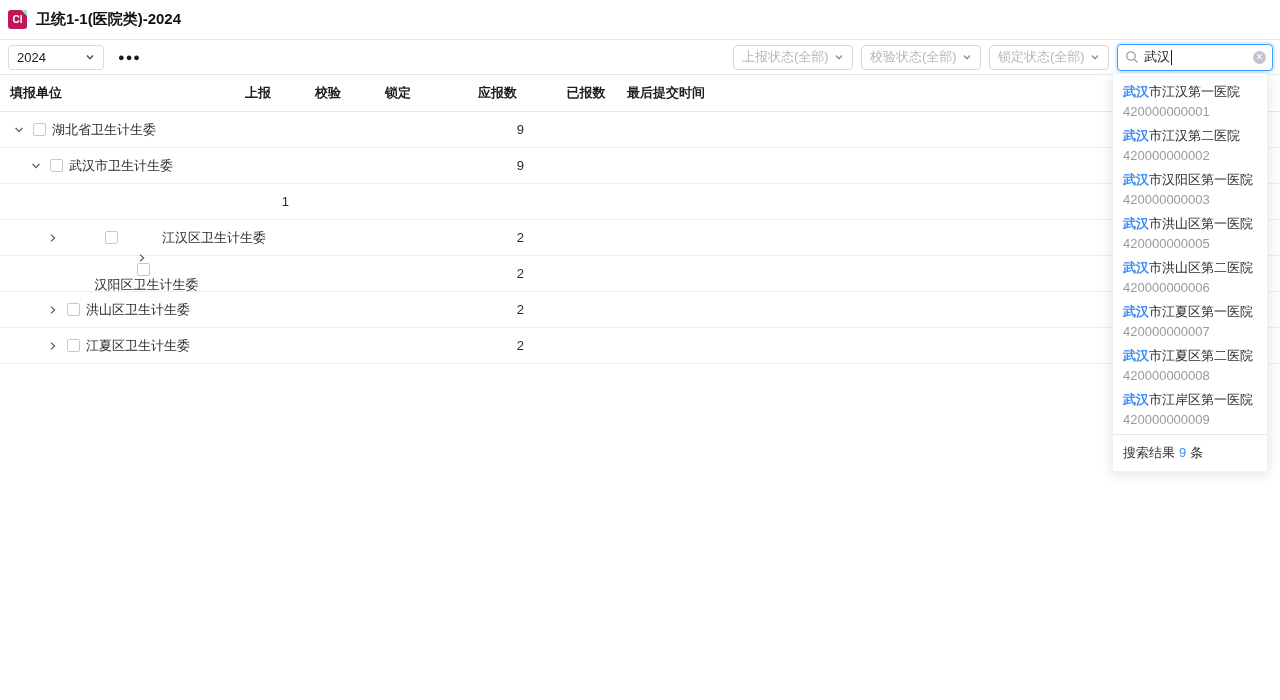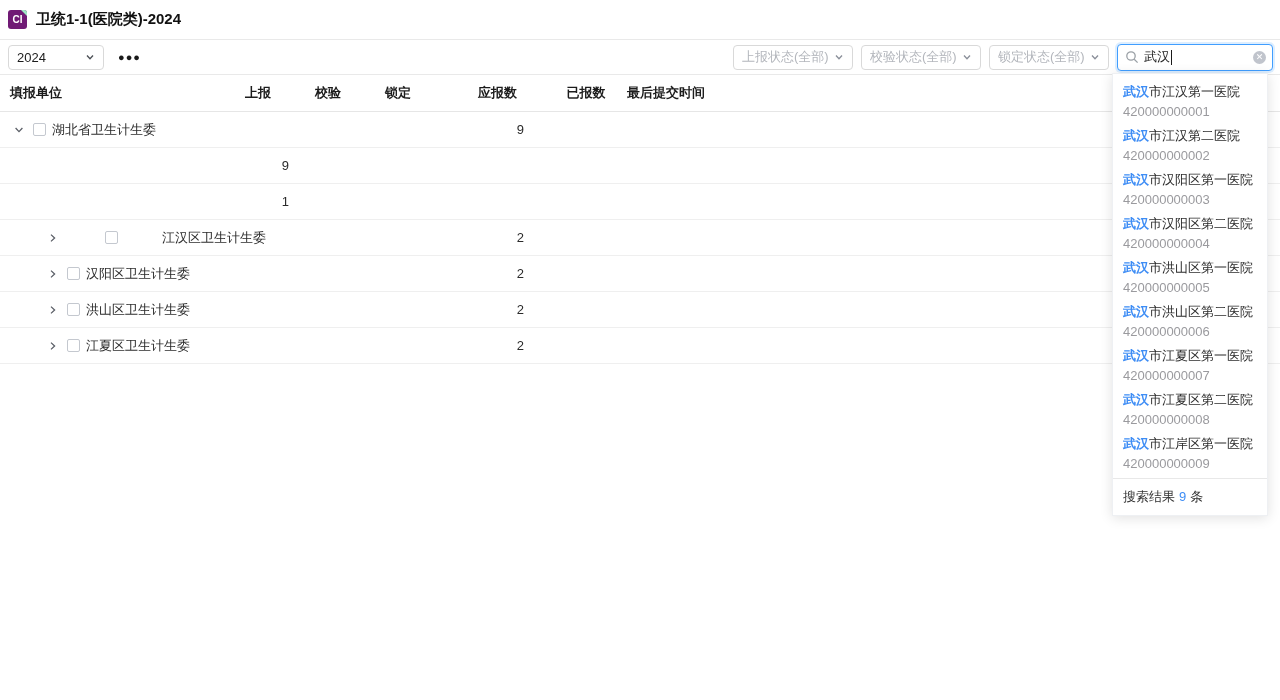--- a/index.html
+++ b/index.html
@@ -2,21 +2,21 @@
 <html><head>
 <meta charset="utf-8">
 <style>
   * { margin:0; padding:0; box-sizing:border-box; }
   html,body { width:1280px; height:700px; overflow:hidden; background:#fff;
     font-family:"Liberation Sans","DejaVu Sans",sans-serif; color:#2b2b2b; }
 
   
   .titlebar { height:40px; display:flex; align-items:center; gap:9px;
     padding-left:8px; border-bottom:1px solid #e9e9e9; }
-  .logo { position:relative; width:19px; height:19px; background:#701a75;
+  .logo { position:relative; width:19px; height:19px; background:#be185d;
     border-radius:3px; display:flex; align-items:center; justify-content:center;
     color:#fff; font-size:10px; font-weight:700; overflow:hidden; flex:0 0 auto; }
   .logo .fold { position:absolute; top:0; right:0; width:0; height:0;
     border-top:6px solid #9fe9c6; border-left:6px solid transparent; }
   .title { font-size:15px; font-weight:700; color:#111; }
 
   
   .toolbar { height:35px; display:flex; align-items:center; padding:0 7px 0 8px;
     border-bottom:1px solid #e9e9e9; }
   .select { height:25px; border:1px solid #d9d9d9; border-radius:4px; background:#fff;
@@ -150,20 +150,29 @@
       <div class="c-jy"></div>
       <div class="c-sd"></div>
     <div class="c-due">9</div>
     <div class="g1"></div>
     <div class="c-done"></div>
     <div class="g2"></div>
     <div class="c-time"></div>
   </div>
 
   <div class="trow">
+    <div class="c-name" style="padding-left: 21px;">
+      <span class="chev">
+        <svg width="10" height="10" viewBox="0 0 10 10">
+            <polyline points="1.6,3 5,6.6 8.4,3" fill="none" stroke="#5a5e66" stroke-width="1.3"></polyline>
+          </svg>
+      </span>
+      <span class="cbx"></span>
+      <span class="org-label">武汉市卫生计生委</span>
+    </div>
     <div class="c-sb"></div>
       <div class="c-jy"></div>
       <div class="c-sd"></div>
     <div class="c-due">9</div>
     <div class="g1"></div>
     <div class="c-done"></div>
     <div class="g2"></div>
     <div class="c-time"></div>
   </div>
 
@@ -192,67 +201,67 @@
       <div class="c-jy"></div>
       <div class="c-sd"></div>
     <div class="c-due">2</div>
     <div class="g1"></div>
     <div class="c-done"></div>
     <div class="g2"></div>
     <div class="c-time"></div>
   </div>
 
   <div class="trow">
+    <div class="c-name" style="padding-left: 38px; flex-direction: column;">
+      <span class="chev collapsed">
+        <svg width="10" height="10" viewBox="0 0 10 10">
+            <polyline points="1.6,3 5,6.6 8.4,3" fill="none" stroke="#5a5e66" stroke-width="1.3"></polyline>
+          </svg>
+      </span>
+      <span class="cbx"></span>
+      <span class="org-label">汉阳区卫生计生委</span>
+    </div>
+    <div class="c-sb"></div>
+      <div class="c-jy"></div>
+      <div class="c-sd"></div>
+    <div class="c-due">2</div>
+    <div class="g1"></div>
+    <div class="c-done"></div>
+    <div class="g2"></div>
+    <div class="c-time"></div>
+  </div>
+
+  <div class="trow">
     <div class="c-name" style="padding-left: 38px;">
       <span class="chev collapsed">
         <svg width="10" height="10" viewBox="0 0 10 10">
             <polyline points="1.6,3 5,6.6 8.4,3" fill="none" stroke="#5a5e66" stroke-width="1.3"></polyline>
           </svg>
       </span>
       <span class="cbx"></span>
-      <span class="org-label">汉阳区卫生计生委</span>
+      <span class="org-label">洪山区卫生计生委</span>
     </div>
     <div class="c-sb"></div>
       <div class="c-jy"></div>
       <div class="c-sd"></div>
     <div class="c-due">2</div>
     <div class="g1"></div>
     <div class="c-done"></div>
     <div class="g2"></div>
     <div class="c-time"></div>
   </div>
 
   <div class="trow">
     <div class="c-name" style="padding-left: 38px;">
       <span class="chev collapsed">
         <svg width="10" height="10" viewBox="0 0 10 10">
             <polyline points="1.6,3 5,6.6 8.4,3" fill="none" stroke="#5a5e66" stroke-width="1.3"></polyline>
           </svg>
       </span>
       <span class="cbx"></span>
-      <span class="org-label">洪山区卫生计生委</span>
-    </div>
-    <div class="c-sb"></div>
-      <div class="c-jy"></div>
-      <div class="c-sd"></div>
-    <div class="c-due">2</div>
-    <div class="g1"></div>
-    <div class="c-done"></div>
-    <div class="g2"></div>
-    <div class="c-time"></div>
-  </div>
-
-  <div class="trow">
-    <div class="c-name" style="padding-left: 38px;">
-      <span class="chev collapsed">
-        <svg width="10" height="10" viewBox="0 0 10 10">
-            <polyline points="1.6,3 5,6.6 8.4,3" fill="none" stroke="#5a5e66" stroke-width="1.3"></polyline>
-          </svg>
-      </span>
-      <span class="cbx"></span>
       <span class="org-label">江夏区卫生计生委</span>
     </div>
     <div class="c-sb"></div>
       <div class="c-jy"></div>
       <div class="c-sd"></div>
     <div class="c-due">2</div>
     <div class="g1"></div>
     <div class="c-done"></div>
     <div class="g2"></div>
     <div class="c-time"></div>
@@ -269,24 +278,20 @@
   <div class="result-item">
     <div class="result-name"><span class="hl">武汉</span><span class="rest">市江汉第二医院</span></div>
     <div class="result-code">420000000002</div>
   </div>
 
   <div class="result-item">
     <div class="result-name"><span class="hl">武汉</span><span class="rest">市汉阳区第一医院</span></div>
     <div class="result-code">420000000003</div>
   </div>
 
-  <div class="result-item">
-    <div class="result-name"><span class="hl">武汉</span><span class="rest">市汉阳区第二医院</span></div>
-    <div class="result-code">420000000004</div>
-  </div>
 
   <div class="result-item">
     <div class="result-name"><span class="hl">武汉</span><span class="rest">市洪山区第一医院</span></div>
     <div class="result-code">420000000005</div>
   </div>
 
   <div class="result-item">
     <div class="result-name"><span class="hl">武汉</span><span class="rest">市洪山区第二医院</span></div>
     <div class="result-code">420000000006</div>
   </div>

